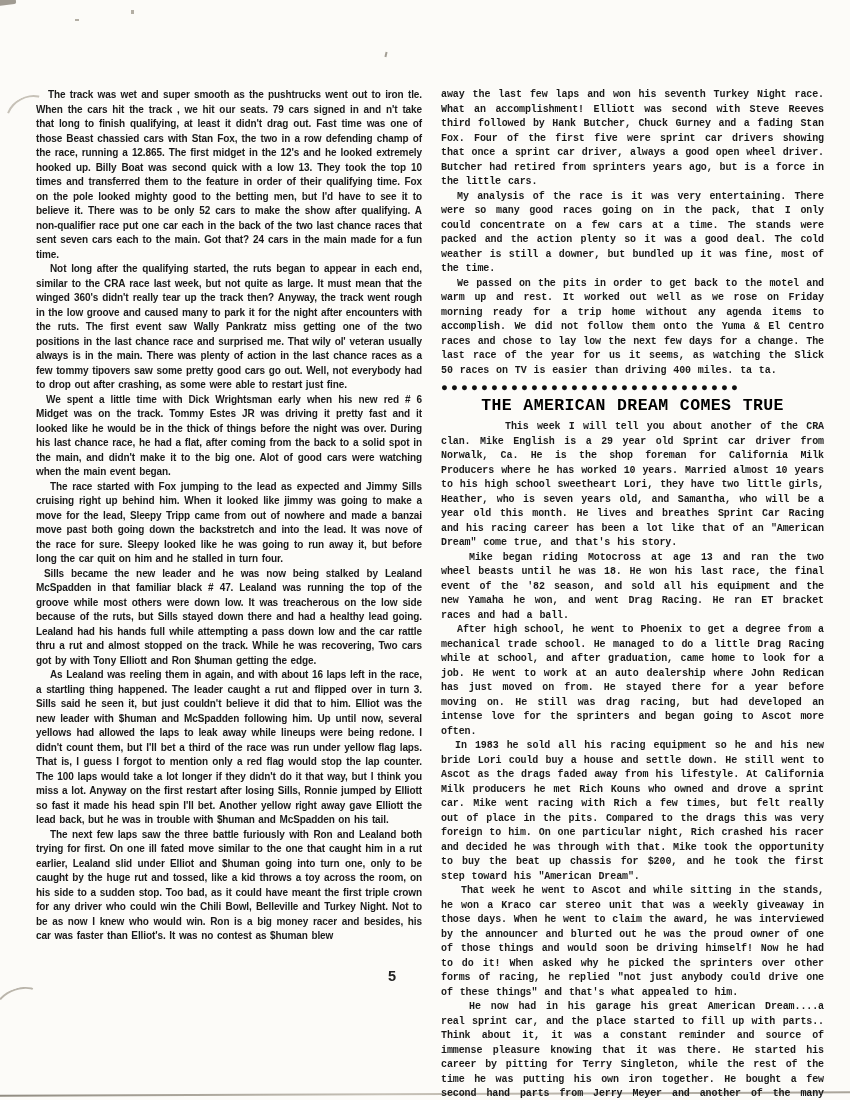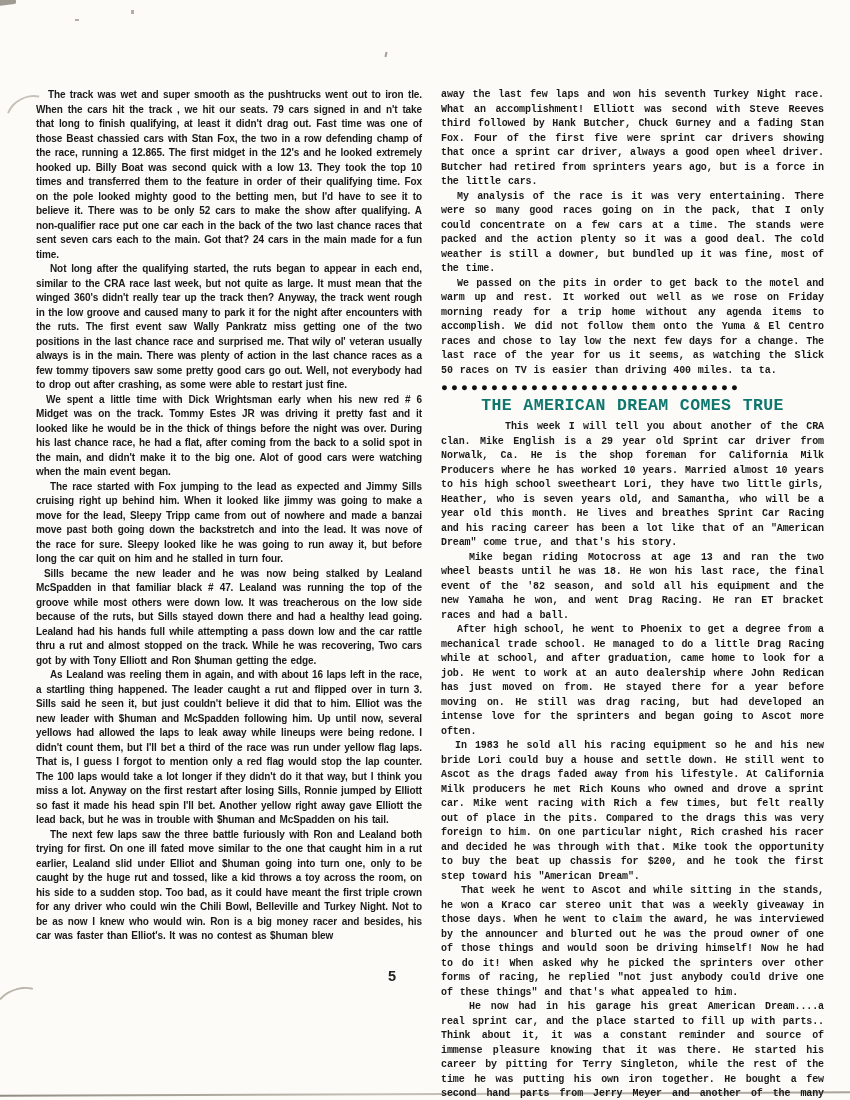--- a/index.html
+++ b/index.html
@@ -21,21 +21,21 @@
   .ind-16{text-indent:16px;}
   .ind-20{text-indent:20px;}
   .ind-28{text-indent:28px;}
   .ind-64{text-indent:64px;}
   .dots-row{
     font-size:11.5px;letter-spacing:3.1px;line-height:13px;margin-top:3px;
     white-space:nowrap;overflow:hidden;text-align:left;text-indent:0;color:#111;
   }
   .a2-title{
     font-size:16.5px;font-weight:700;letter-spacing:0.4px;text-align:center;
-    text-indent:0 !important;margin:2px 0 4px 0;line-height:20px;color:#0f766e;
+    text-indent:0 !important;margin:2px 0 4px 0;line-height:20px;color:#000000;
   }
   .page-num{
     position:absolute;left:388px;top:968px;font-size:14.5px;font-weight:700;color:#222;
   }
   
   .corner-mark{
     position:absolute;left:-2px;top:-1px;width:18px;height:6px;background:#8f8a80;
     transform:rotate(-7deg);border-radius:2px;opacity:.85;
   }
   .speck{position:absolute;background:#b3aea4;}

